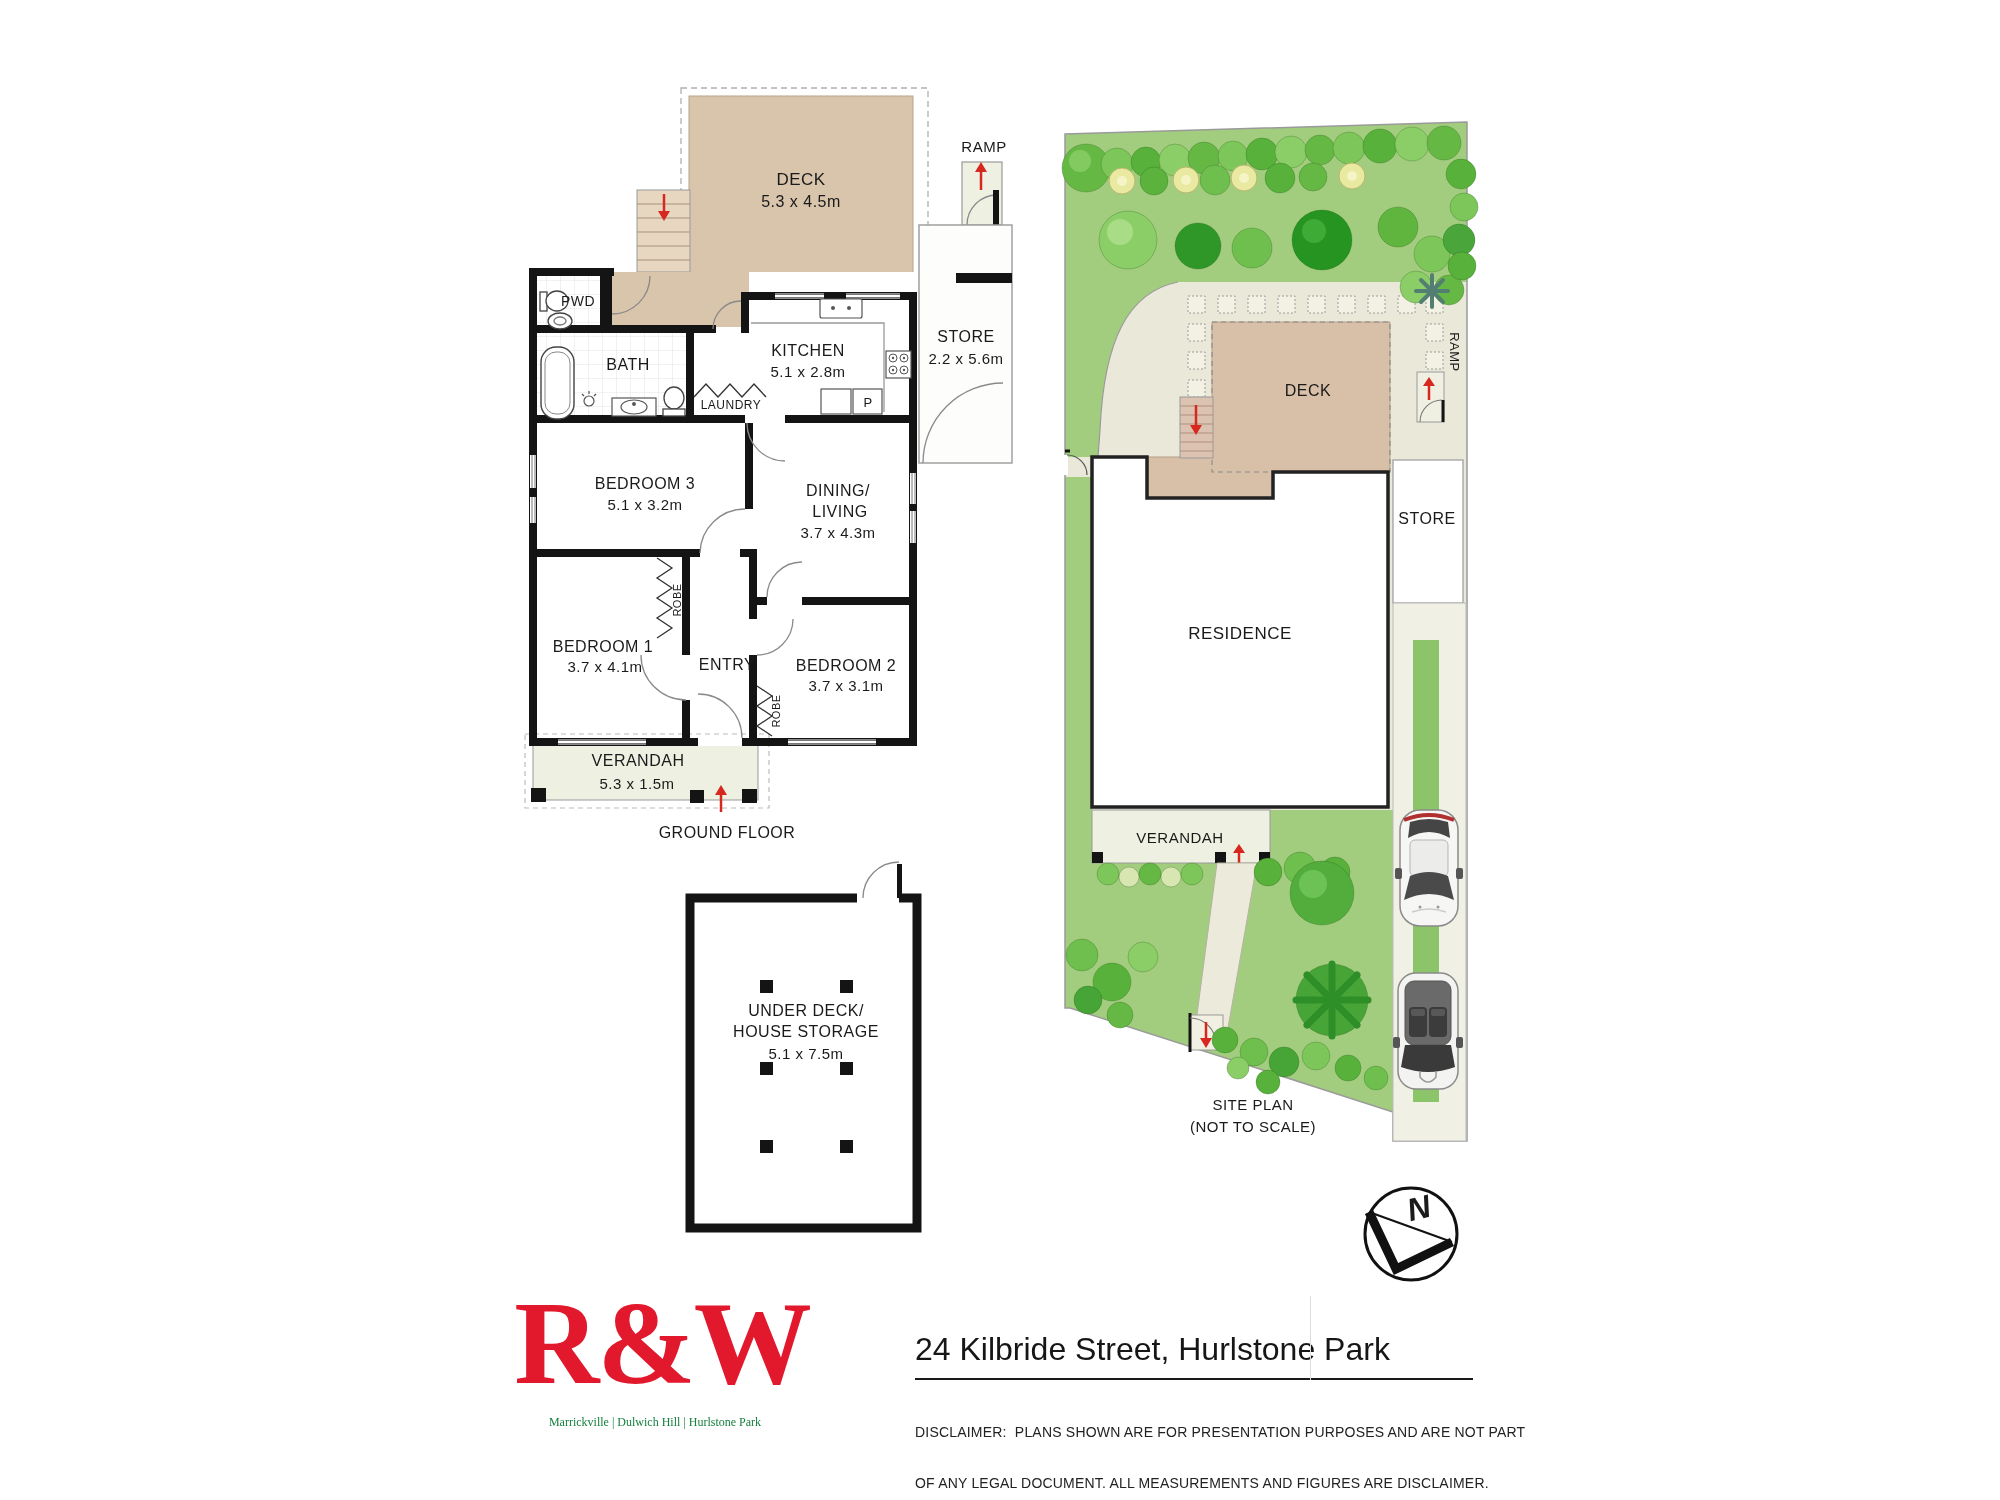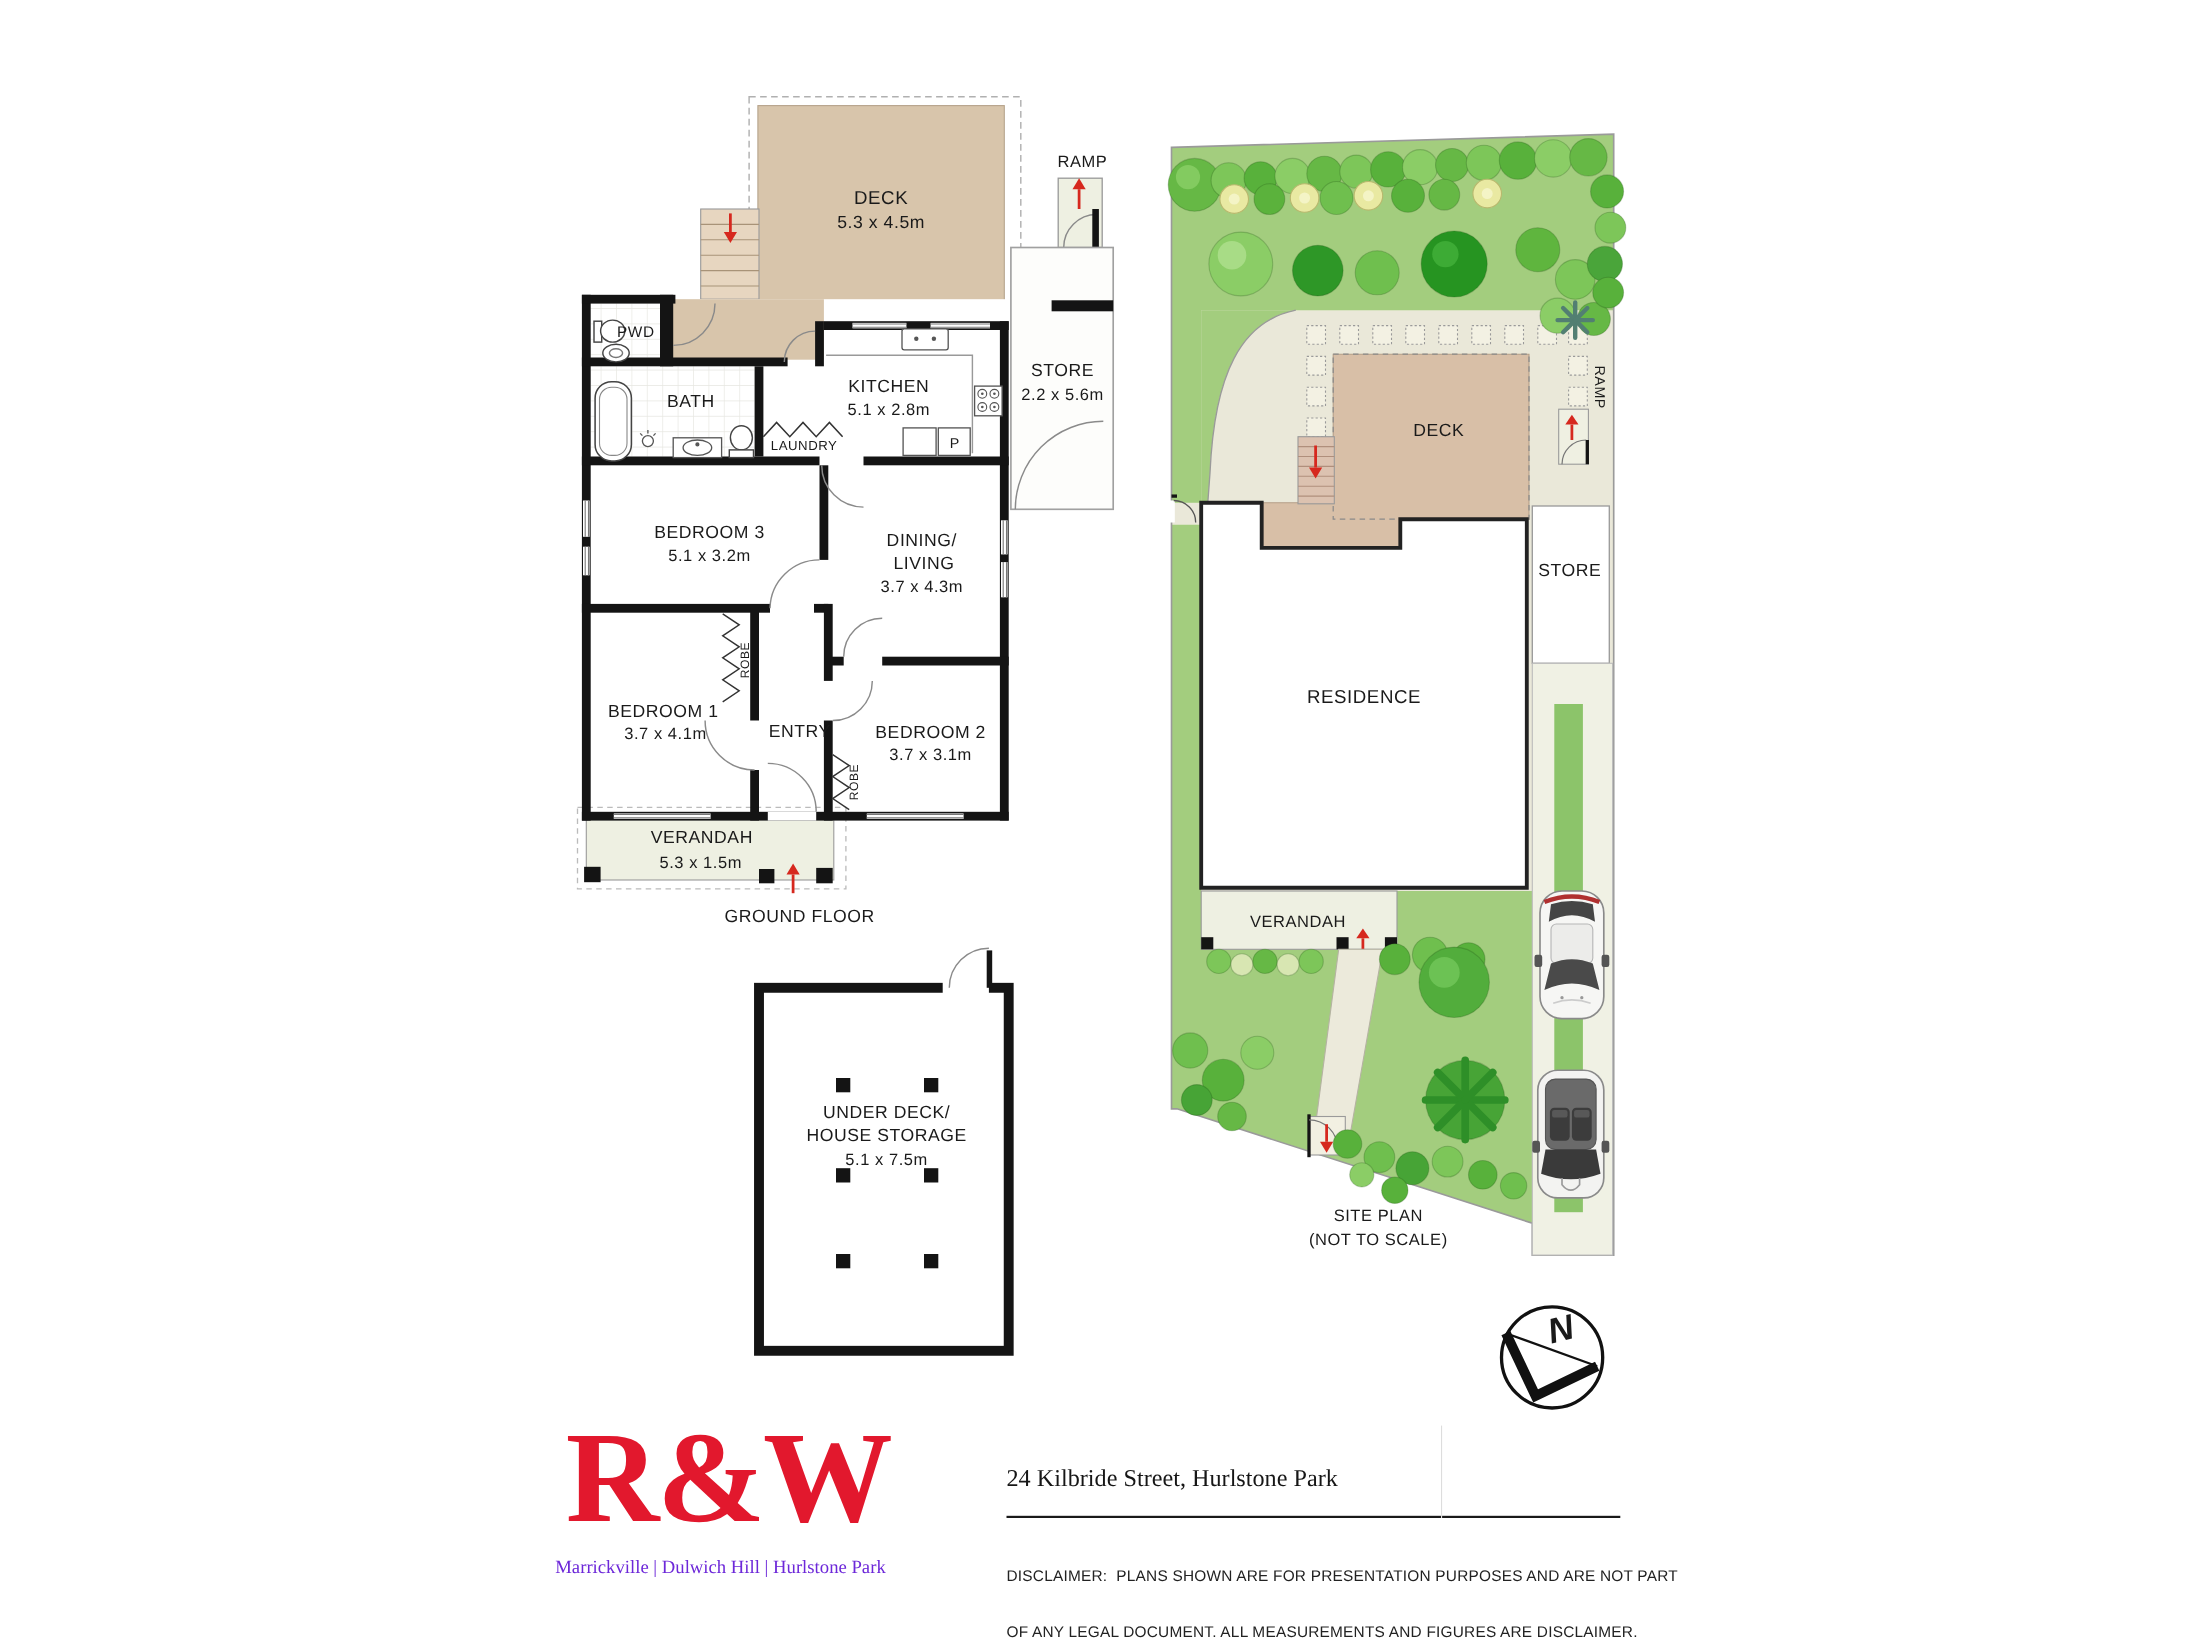--- a/index.html
+++ b/index.html
@@ -4,23 +4,23 @@
 <style>
   html,body{margin:0;padding:0;background:#ffffff;}
   .page{position:relative;width:2000px;height:1500px;background:#fff;overflow:hidden;
         font-family:"Liberation Sans",sans-serif;}
   svg{position:absolute;left:0;top:0;}
   svg text{font-family:"Liberation Sans",sans-serif;fill:#1a1a1a;letter-spacing:.5px;}
   .footer-logo{position:absolute;left:505px;top:1284px;width:314px;text-align:center;
       font-family:"Liberation Serif",serif;font-weight:600;font-size:118px;line-height:120px;
       color:#e2182d;letter-spacing:-2px;}
   .footer-tagline{position:absolute;left:478px;top:1415px;width:354px;text-align:center;
-      font-family:"Liberation Serif",serif;font-size:17px;color:#6d28d9;}
-  .footer-address{position:absolute;left:915px;top:1331px;font-size:22px;color:#161616;
-      letter-spacing:0;font-family:Liberation Serif, serif;}
+      font-family:"Liberation Serif",serif;font-size:12px;color:#15803d;}
+  .footer-address{position:absolute;left:915px;top:1331px;font-size:32px;color:#161616;
+      letter-spacing:0;}
   .footer-rule{position:absolute;left:915px;top:1378px;width:558px;height:2px;background:#1a1a1a;}
   .footer-disclaimer{position:absolute;left:915px;top:1390px;font-size:14px;line-height:17px;
       color:#222;white-space:pre;letter-spacing:.2px;}
   .footer-vline{position:absolute;left:1310px;top:1296px;width:1px;height:84px;background:#ddd;}
 </style>
 </head>
 <body>
 
 <div class="page">
 

